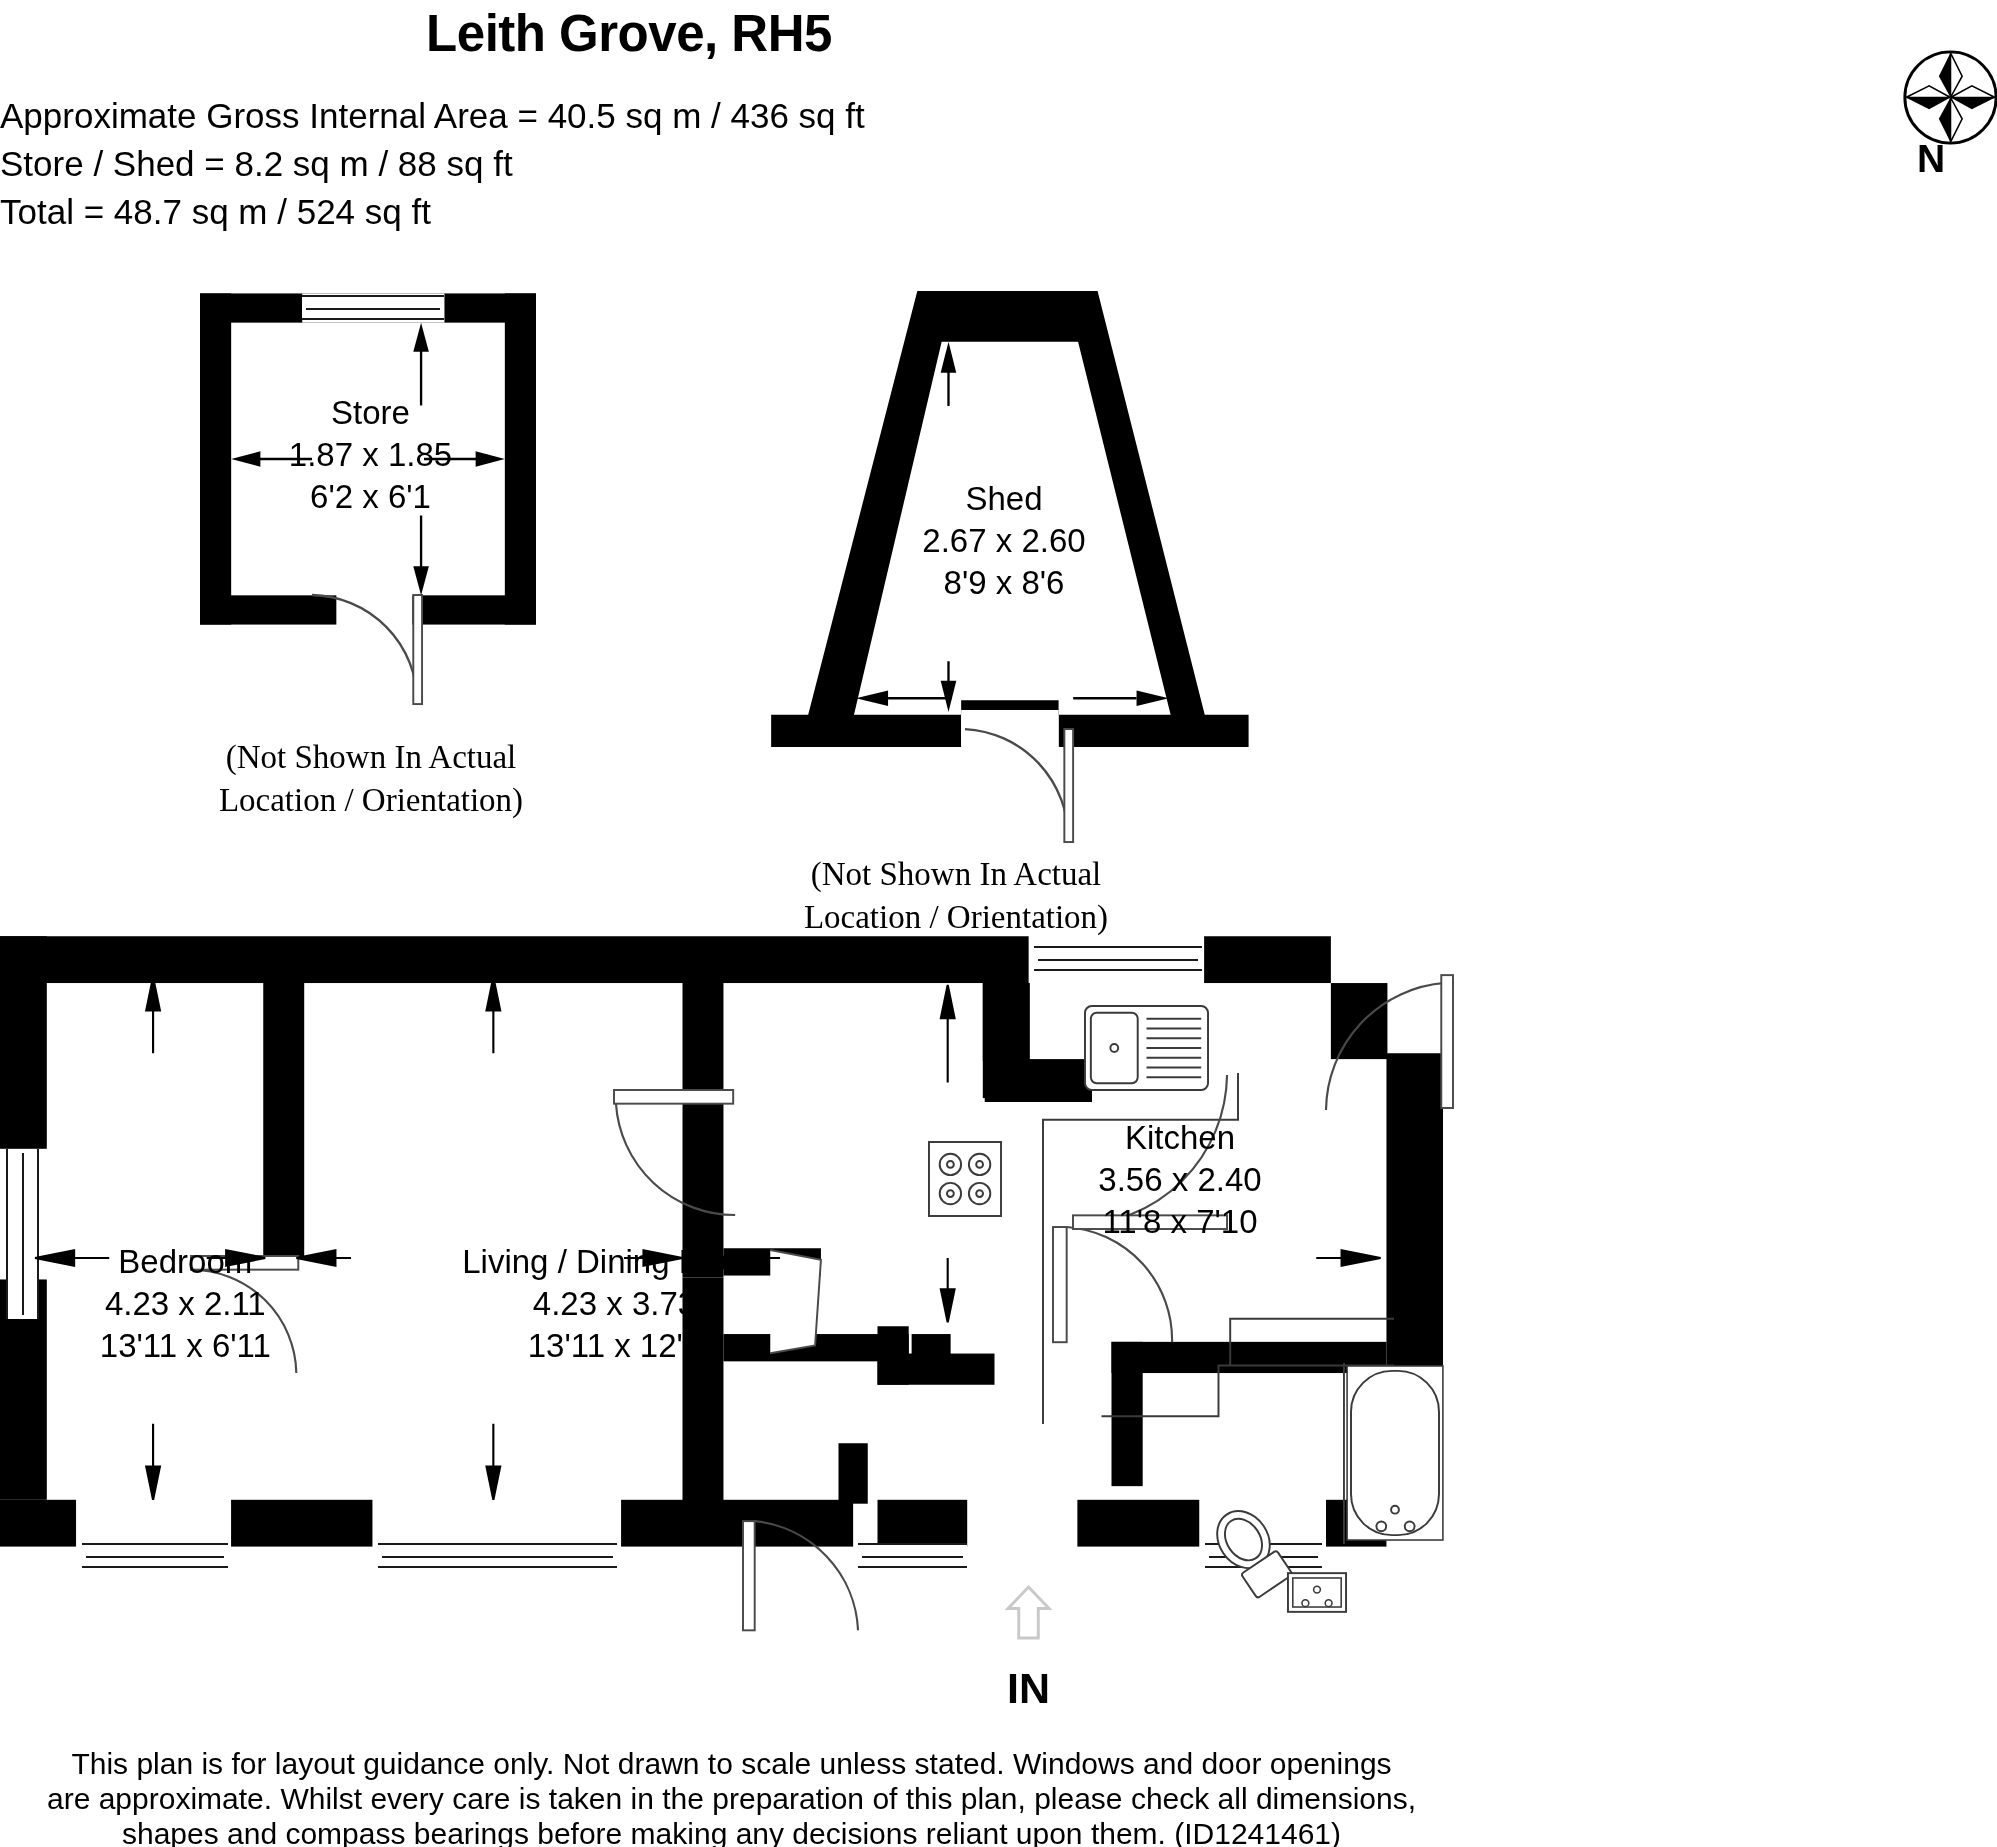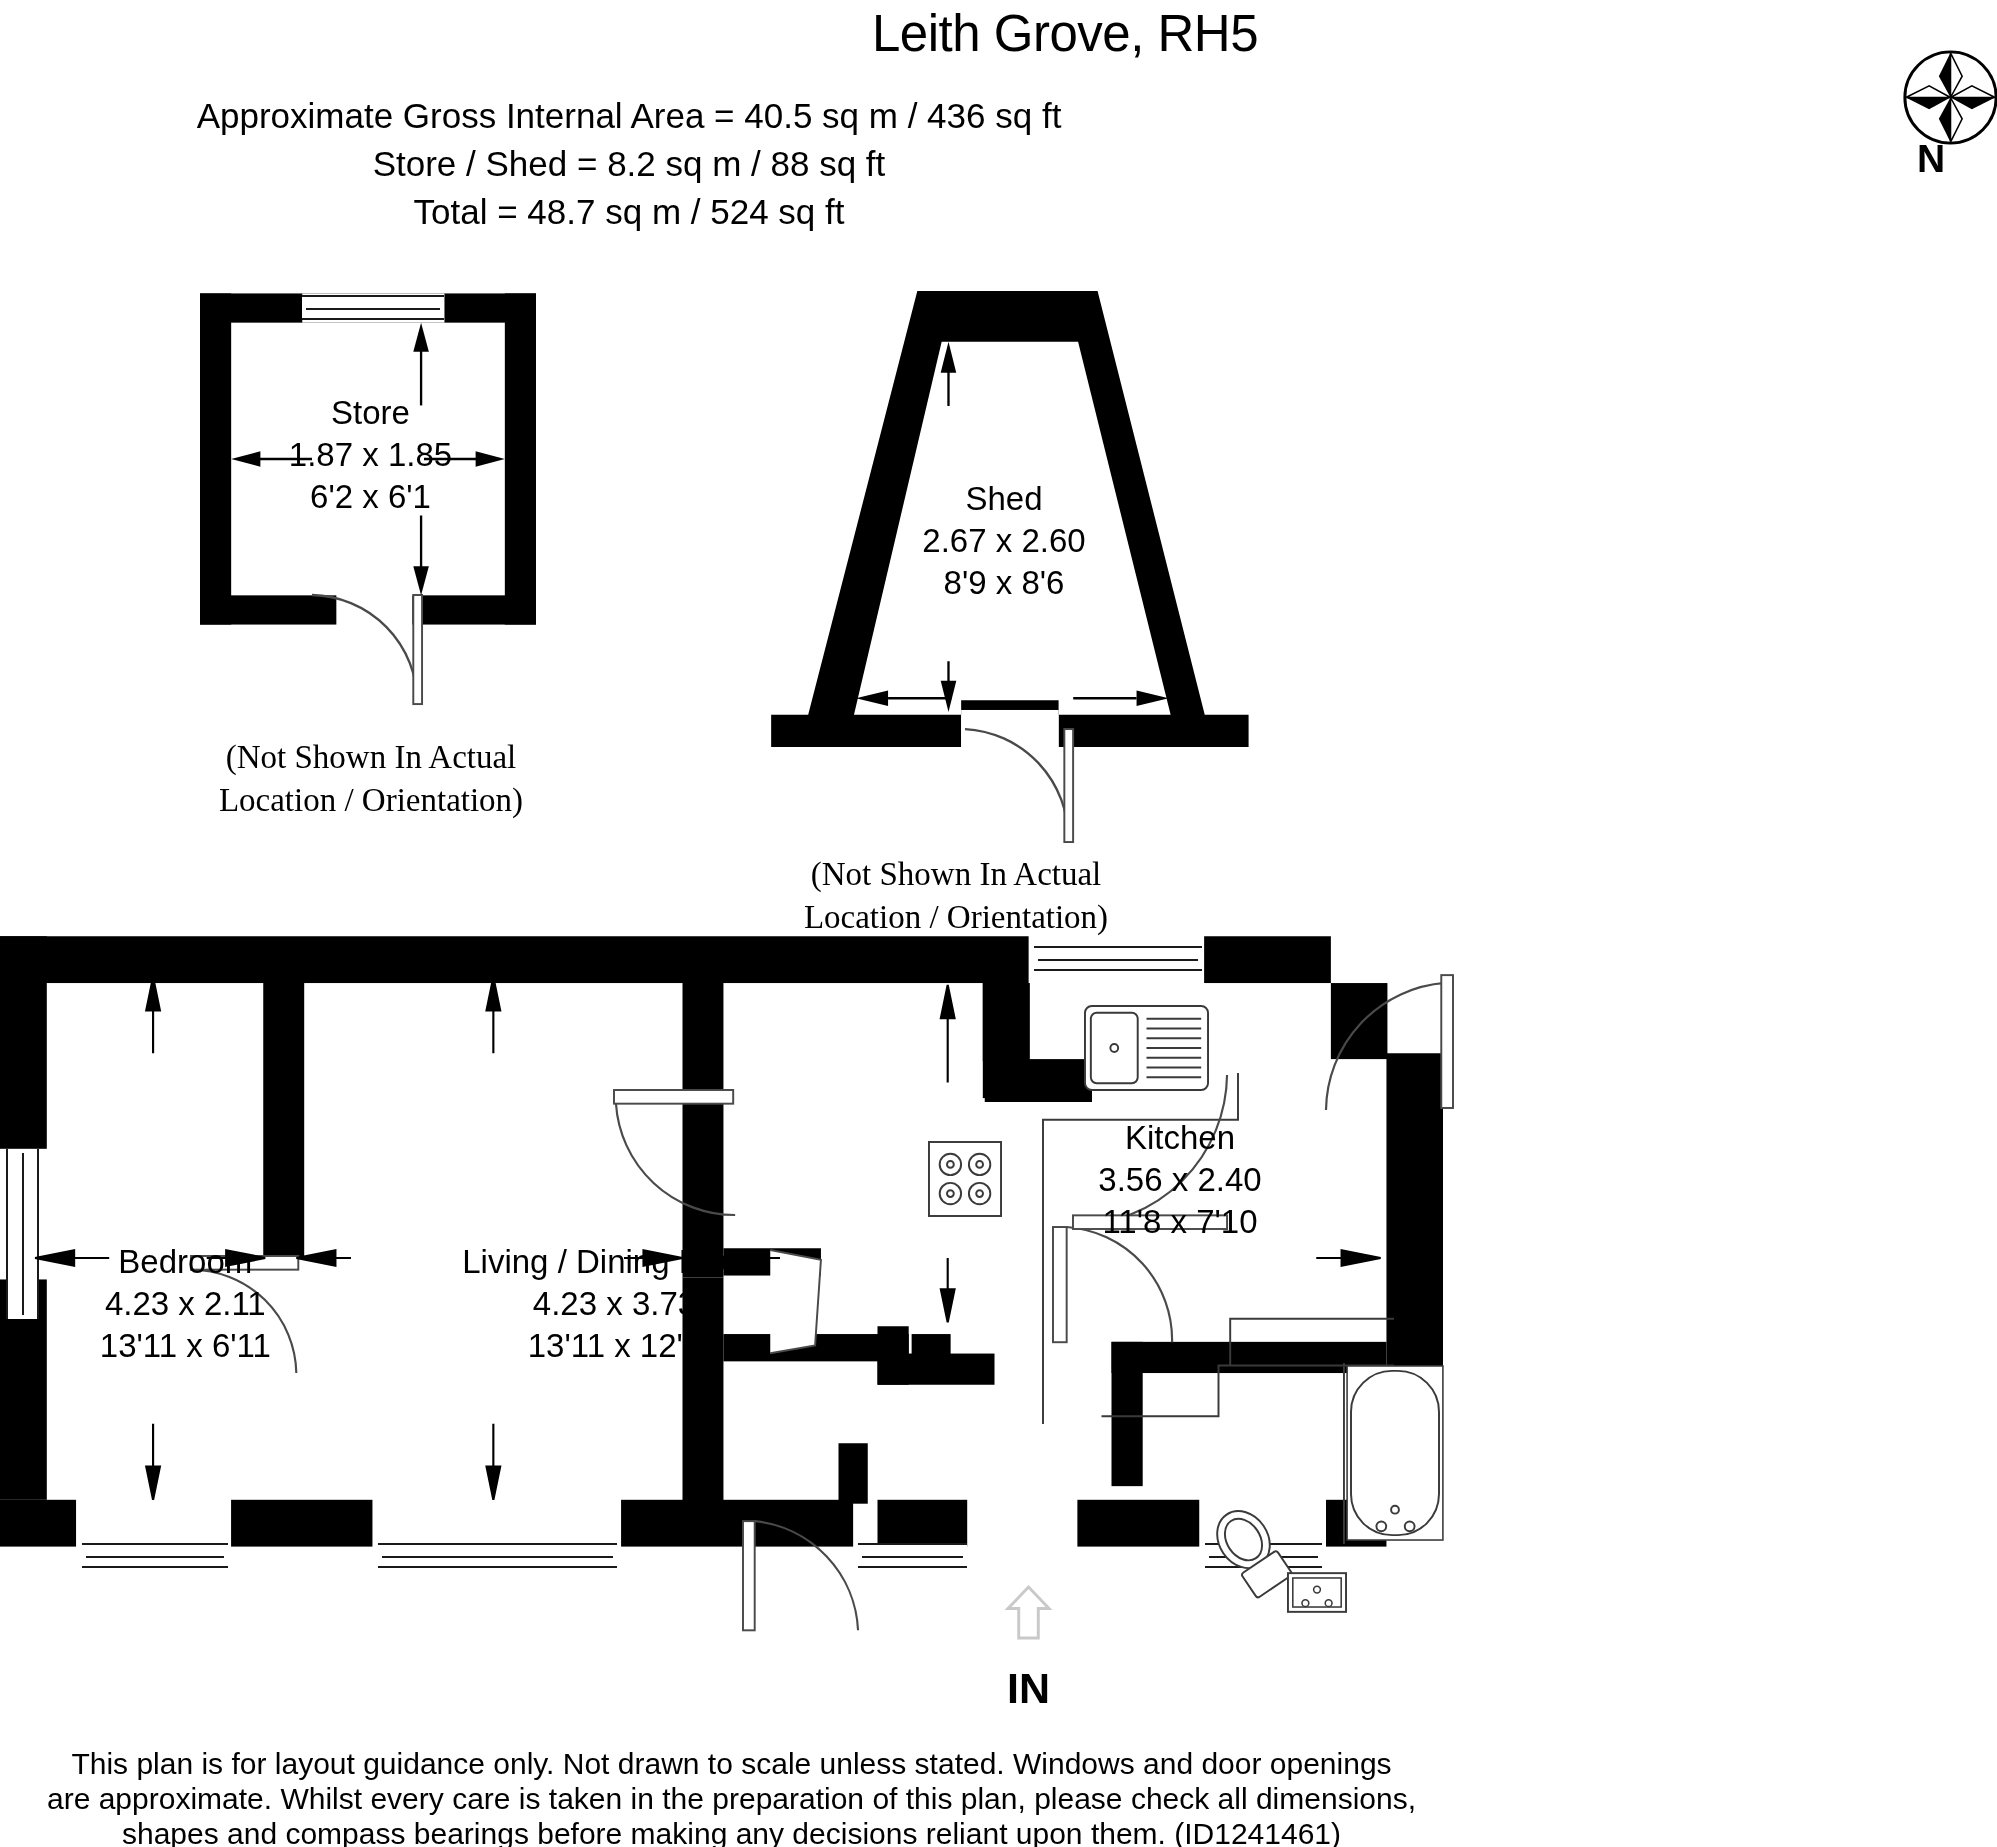--- a/index.html
+++ b/index.html
@@ -7,25 +7,25 @@
   body{
     width:1997px;height:1847px;position:relative;overflow:hidden;
     font-family:"Liberation Sans","DejaVu Sans",sans-serif;
     color:#000000;
   }
   .abs{position:absolute;}
 
   
   #title{
     left:0;top:3.9px;width:1258px;
-    font-size:51px;font-weight:normal;letter-spacing:-0.5px;
-    text-align:right;
+    font-size:51px;font-weight:bold;letter-spacing:-0.5px;
+    text-align:center;
   }
   #areas{
-    left:0;top:92px;width:1258px;text-align:center;
+    left:0;top:92px;width:1258px;
     font-size:35px;line-height:48px;
   }
 
   
   #compass{left:1900px;top:47px;width:101px;height:101px;}
   #compass-n{
     left:1892px;top:137px;width:78px;text-align:center;
     font-size:39px;font-weight:600;letter-spacing:0;
   }
   .lbl{position:absolute;text-align:center;font-size:33px;line-height:42px;white-space:nowrap;}

